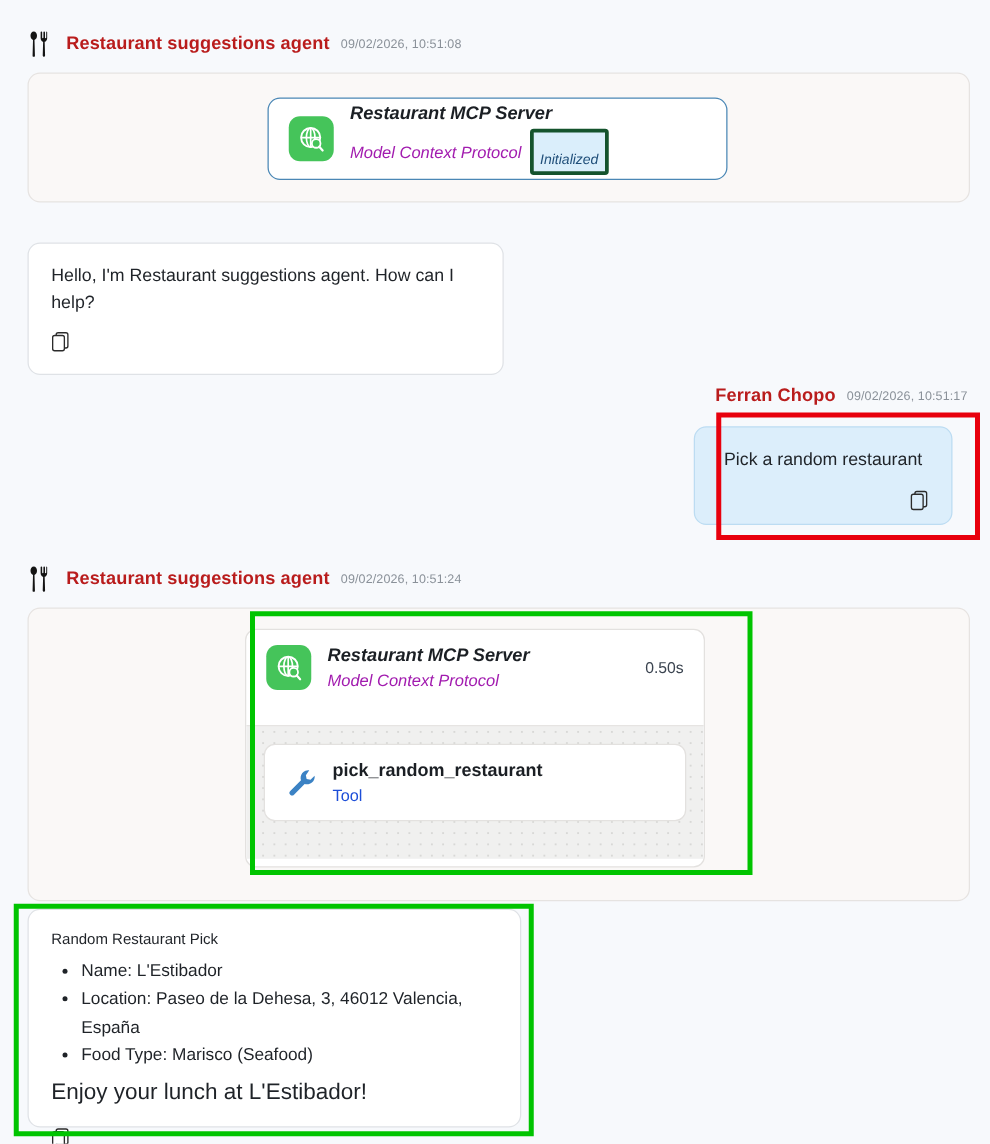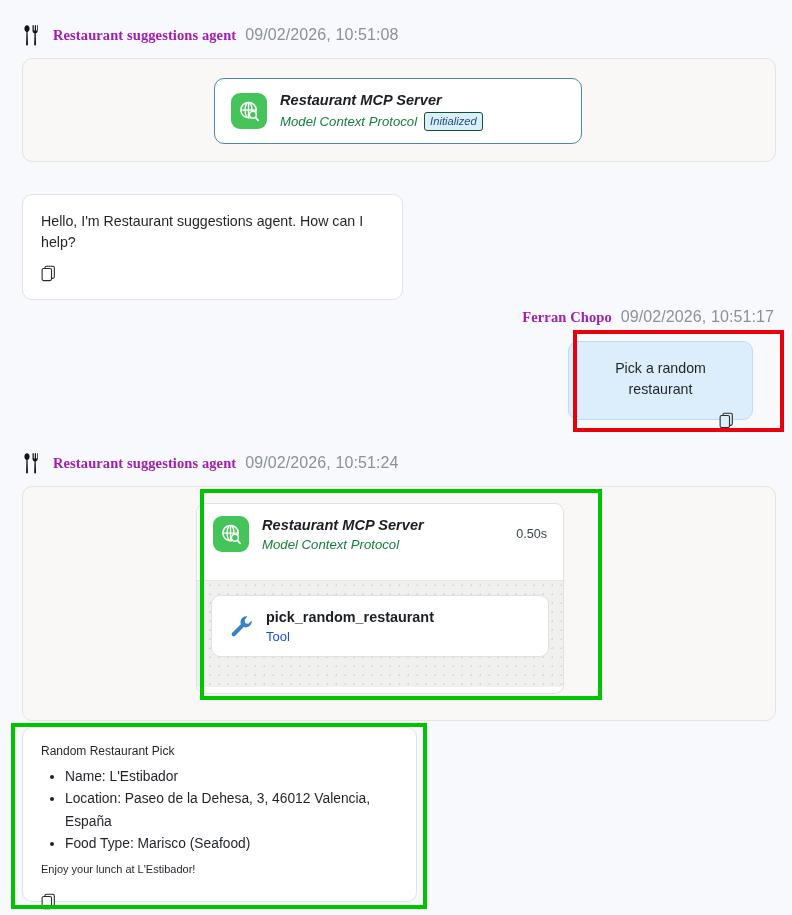--- a/index.html
+++ b/index.html
@@ -30,26 +30,25 @@
   }
   .cutlery-icon {
     width: 22px;
     height: 24px;
     flex: 0 0 auto;
     display: block;
   }
   .author {
     font-size: 14.5px;
     font-weight: bold;
-    color: #a21caf;
+    color: #b91c1c;
     letter-spacing: .1px;
-    font-family: Liberation Serif, serif;
   }
   .timestamp {
-    font-size: 16px;
+    font-size: 10px;
     color: #8a9199;
     letter-spacing: .1px;
   }
 
   
   .agent-panel {
     margin: 6px 16px 0 22px;
     background: #faf8f7;
     border: 1px solid #e6e3e1;
     border-radius: 10px;
@@ -85,29 +84,29 @@
     line-height: 1.35;
   }
   .mcp-sub-row {
     display: flex;
     align-items: center;
     gap: 7px;
     margin-top: 1px;
   }
   .mcp-sub {
     font-size: 13.2px;
-    color: #15803d;
+    color: #a21caf;
   }
   .badge {
     font-size: 11.2px;
     color: #1f4e79;
     background: #daeefb;
-    border: 1px solid #14532d;
+    border: 3px solid #14532d;
     border-radius: 3px;
-    padding: 1px 5px 2px;
+    padding: 15px 5px 2px;
     line-height: 1.25;
     white-space: nowrap;
   }
   .duration {
     font-size: 12.6px;
     color: #3b4450;
     flex: 0 0 auto;
     padding-left: 10px;
   }
 
@@ -176,21 +175,21 @@
   ul.result-list {
     margin: 8px 0 8px;
     padding-left: 24px;
     list-style: disc;
   }
   ul.result-list li {
     font-size: 13.8px;
     color: #1f2328;
     line-height: 1.62;
   }
-  .result-footer { font-size: 11px; color: #1f2328; }
+  .result-footer { font-size: 18px; color: #1f2328; }
 
   
   .annot {
     position: absolute;
     box-sizing: border-box;
     pointer-events: none;
   }
   .annot.red { border: 4px solid #e8000d; }
   .annot.green { border: 4px solid #00c400; }
 
@@ -243,21 +242,21 @@
   </div>
 </div>
 
 <div class="abs" style="left:4px;top:300px;width:792px;">
   <div class="msg-header user">
     <span class="author">Ferran Chopo</span>
     <span class="timestamp">09/02/2026, 10:51:17</span>
   </div>
 </div>
 
-<div class="abs bubble user-bubble" style="left:568px;top:341px;width:185px;height:79px;">
+<div class="abs bubble user-bubble" style="left:555px;top:341px;width:207px;height:79px;">
   <div class="bubble-text" style="text-align:center;">Pick a random restaurant</div>
   <div class="copy-row right">
     <svg class="copy-icon" viewBox="0 0 16 18">
       <rect x="4.2" y="1.2" width="10" height="13" rx="1.7" fill="#dceefb" stroke="#2b2b2b" stroke-width="1.15"></rect>
       <rect x="1.2" y="3.6" width="10" height="13" rx="1.7" fill="#dceefb" stroke="#2b2b2b" stroke-width="1.15"></rect>
     </svg>
   </div>
 </div>
 
 <div class="annot red" style="left:573px;top:330px;width:211px;height:102px;"></div>

